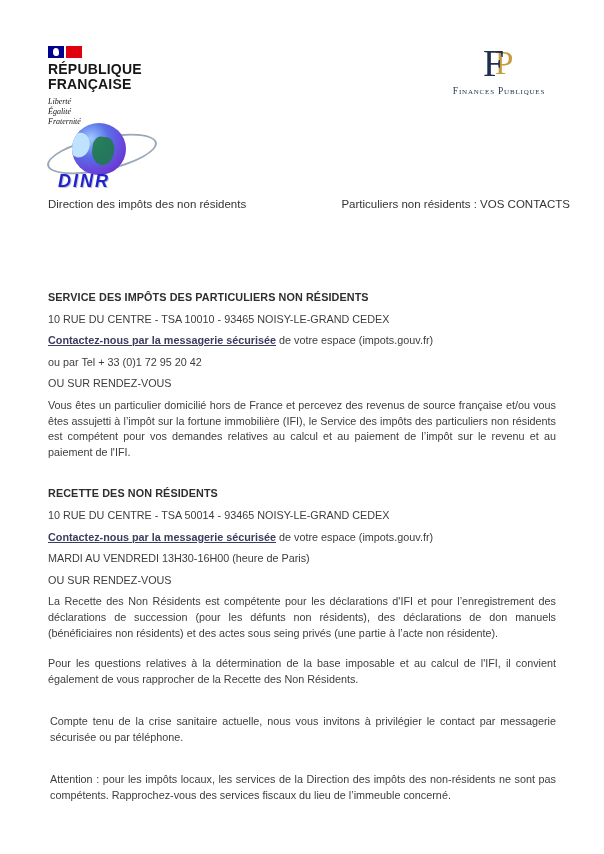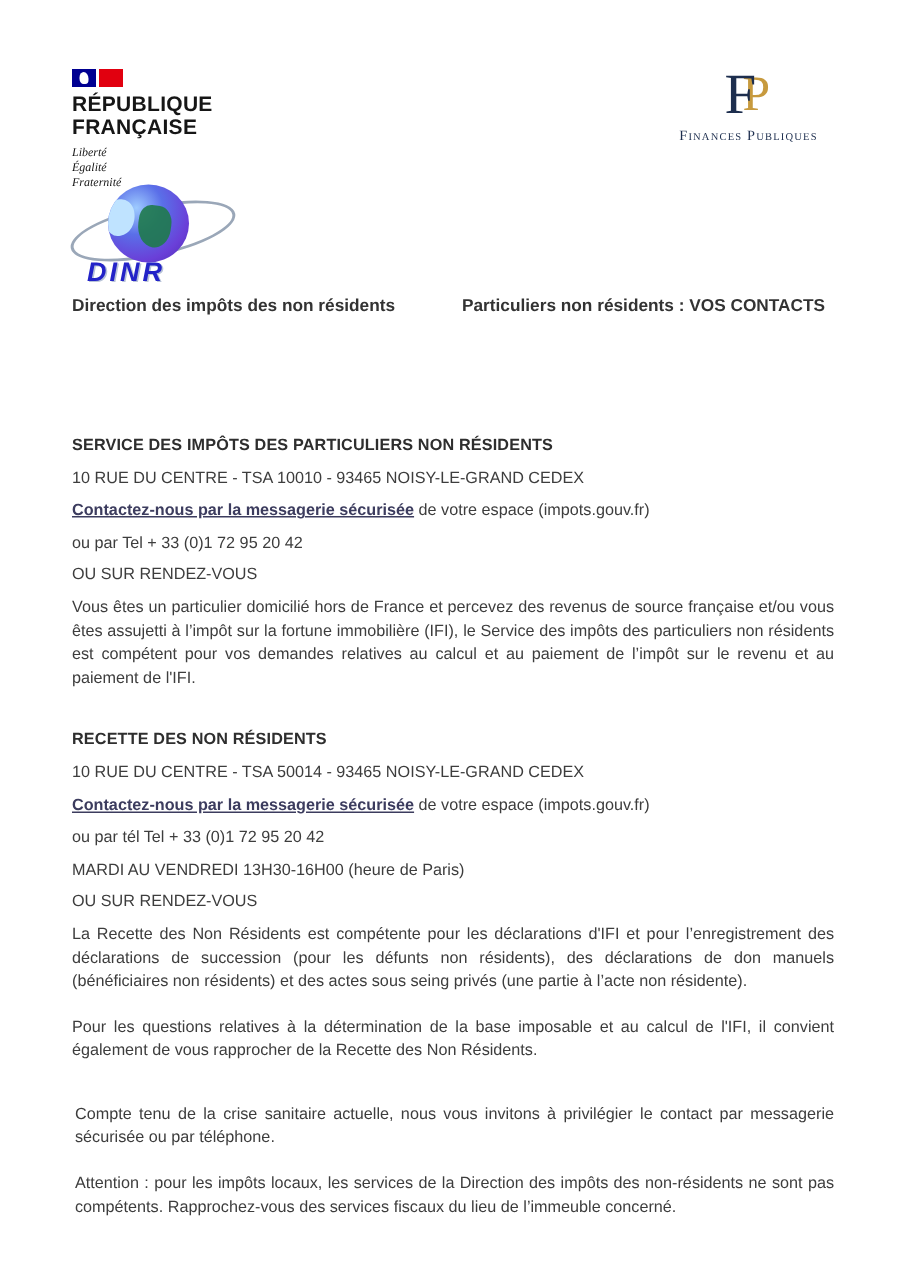--- a/index.html
+++ b/index.html
@@ -73,40 +73,40 @@
     font-family:"Liberation Serif","DejaVu Serif",serif;
     font-size:38px; line-height:38px; font-weight:normal; z-index:2;
   }
   .fp-label {
     margin-top:4px; color:#1d2e4e; font-size:9.5px; letter-spacing:0.8px;
     font-variant:small-caps; font-family:"Liberation Serif","DejaVu Serif",serif;
   }
 
   
   .title-row {
-    position:absolute; left:48px; right:54px; top:198px;
+    position:absolute; left:48px; right:34px; top:198px;
     display:flex; justify-content:space-between;
-    font-weight:bold; font-size:11.5px; color:#333333;
+    font-weight:normal; font-size:11.5px; color:#333333;
   }
 
   
   .content { position:absolute; left:48px; right:48px; top:290px; font-size:10.8px; }
   .line { line-height:14px; margin-bottom:7.6px; white-space:nowrap; }
   .s-heading { font-weight:bold; color:#2e2e2e; letter-spacing:0.1px; }
   a.msg-link, .msg-link {
     color:#3c3c5e; text-decoration:underline; cursor:pointer;font-weight:bold;
   }
   .bold { font-weight:normal; }
   .para {
     text-align:justify; line-height:15.6px; margin-top:3px; margin-bottom:15px;
     color:#3d3d3d;
   }
   .section-gap { height:11px; }
   .closing-1 { margin-top:1px; margin-bottom:15px; }
-  .closing-2 { margin-top:27px; margin-bottom:15px; padding-left:2px; }
+  .closing-2 { margin-top:27px; margin-bottom:27px; padding-left:2px; }
   .closing-3 { margin-top:9px; padding-left:2px; }
 </style>
 </head>
 <body>
 
 <div class="page">
 
   <div class="marianne">
     <div class="flag">
       <div class="blue"></div>
@@ -161,23 +161,20 @@
     </div>
 
     <div class="section-gap"></div>
 
     <div>
       <div class="line s-heading">RECETTE DES NON RÉSIDENTS</div>
       <div class="line">10 RUE DU CENTRE - TSA 50014 - 93465 NOISY-LE-GRAND CEDEX</div>
       <div class="line">
         <span class="msg-link">Contactez-nous par la messagerie sécurisée</span><span> de votre espace (impots.gouv.fr)</span>
       </div>
-      <div class="line">
-        <span>ou par tél </span><span class="bold">Tel + 33 (0)1 72 95 20 42</span>
-      </div>
       <div class="line">MARDI AU VENDREDI 13H30-16H00  (heure de Paris)</div>
       <div class="line">OU SUR RENDEZ-VOUS</div>
       <p class="para">La Recette des Non Résidents est compétente pour les déclarations d'IFI et pour l’enregistrement des déclarations de succession (pour les défunts non résidents), des déclarations de don manuels (bénéficiaires non résidents) et des actes sous seing privés (une partie à l’acte non résidente).</p>
     </div>
 
     <p class="para closing-1">Pour les questions relatives à la détermination de la base imposable et au calcul de l'IFI, il convient également de vous rapprocher de la Recette des Non Résidents.</p>
     <p class="para closing-2">Compte tenu de la crise sanitaire actuelle, nous vous invitons à privilégier le contact par messagerie sécurisée ou par téléphone.</p>
     <p class="para closing-3">Attention : pour les impôts locaux, les services de la Direction des impôts des non-résidents ne sont pas compétents. Rapprochez-vous des services fiscaux du lieu de l’immeuble concerné.</p>
 
   </div>

